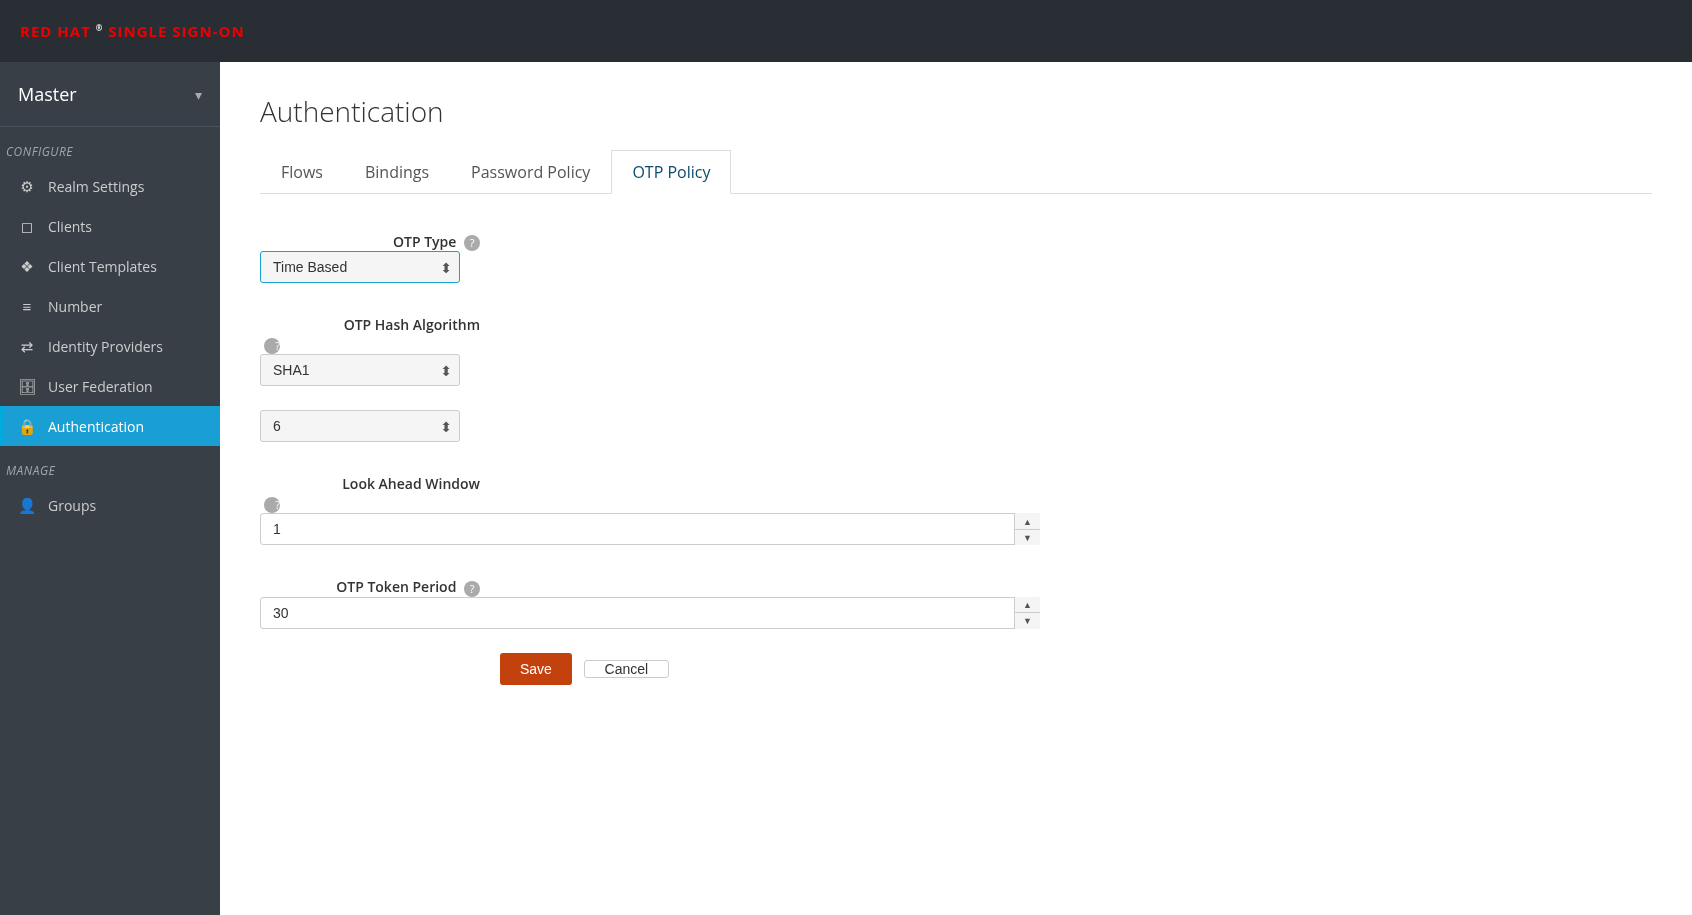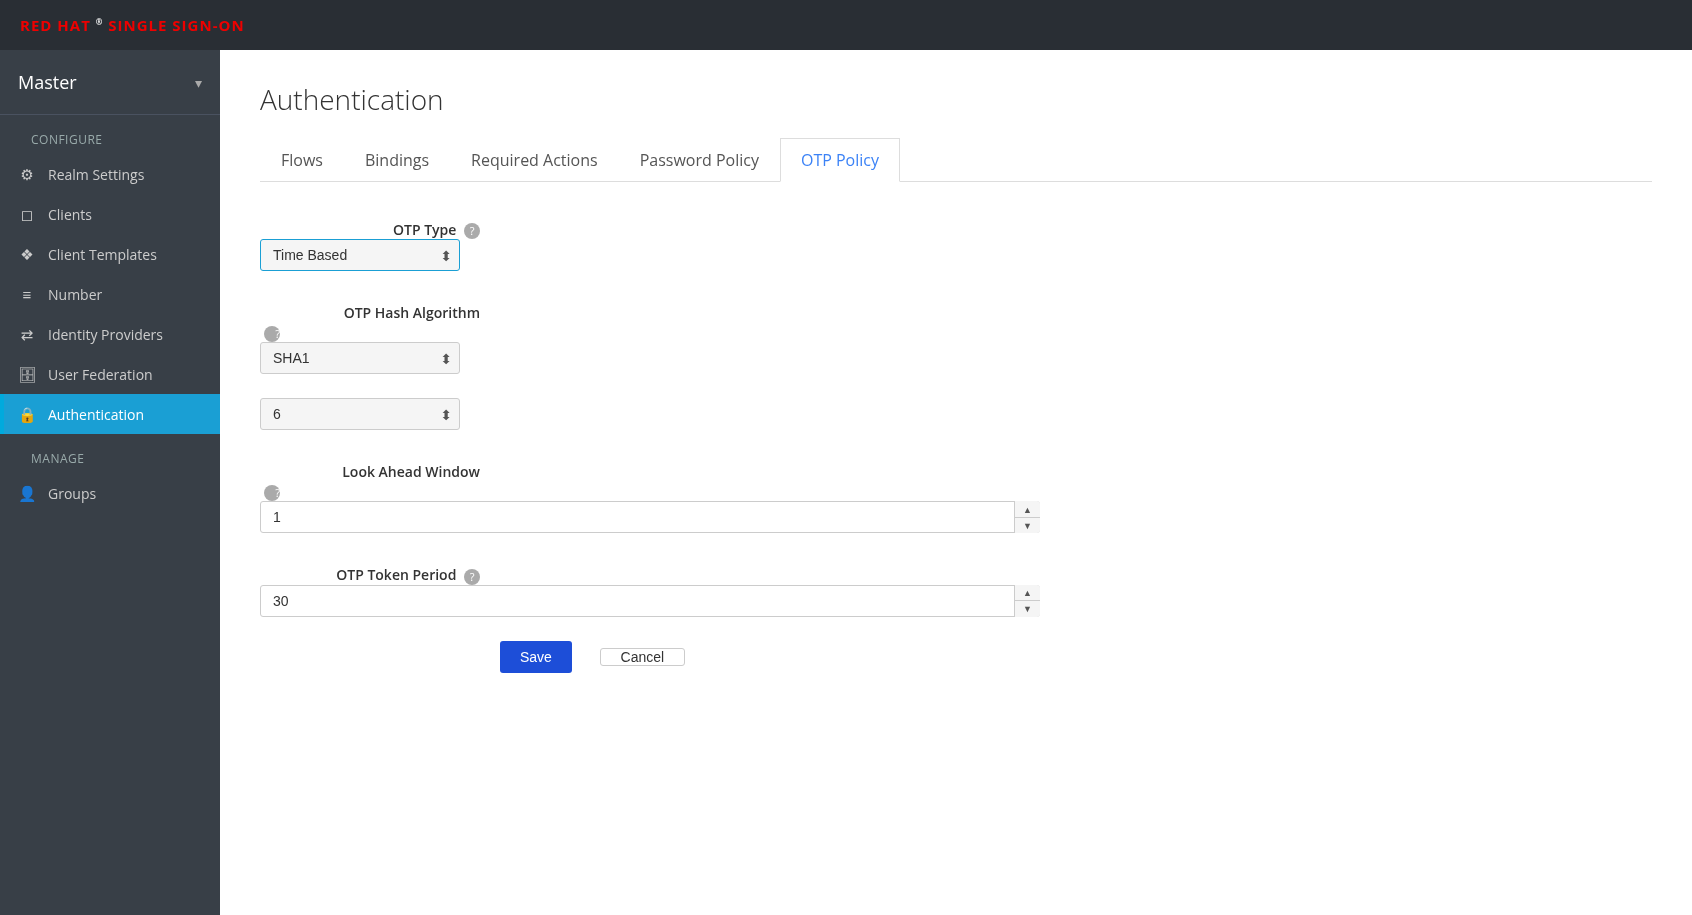--- a/index.html
+++ b/index.html
@@ -1,21 +1,21 @@
 <!DOCTYPE html>
 <html><head>
   <meta charset="utf-8">
   <style>
     * { box-sizing: border-box; margin: 0; padding: 0; }
     body { font-family: 'Open Sans', Arial, sans-serif; font-size: 14px; display: flex; flex-direction: column; height: 915px; overflow: hidden; background: #fff; }
 
     
     .topbar {
       background: #292e34;
-      height: 50px;
+      height: 62px;
       display: flex;
       align-items: center;
       padding: 0 20px;
       flex-shrink: 0;
     }
     .topbar-logo {
       color: #fff;
       font-size: 15px;
       font-weight: 700;
       letter-spacing: 1px;
@@ -55,25 +55,26 @@
       color: #fff;
       font-size: 18px;
       font-weight: 400;
     }
     .realm-selector-chevron {
       color: #aaa;
       font-size: 14px;
     }
 
     .sidebar-section-label {
-      padding: 16px 31px 6px;
+      padding: 16px 6px 6px;
       font-size: 12px;
       color: #9aa;
       text-transform: uppercase;
       letter-spacing: 0.5px;
+      font-style: italic;
     }
 
     .sidebar-item {
       display: flex;
       align-items: center;
       padding: 10px 18px;
       cursor: pointer;
       color: #ccc;
       gap: 12px;
       font-size: 14px;
@@ -116,21 +117,21 @@
       padding: 10px 20px;
       cursor: pointer;
       color: #555;
       font-size: 16px;
       border: 1px solid transparent;
       border-bottom: none;
       margin-bottom: -1px;
       background: transparent;
     }
     .tab.active {
-      color: #3b82f6;
+      color: #0c4a6e;
       border: 1px solid #ddd;
       border-bottom: 1px solid #fff;
       background: #fff;
       font-weight: 500;
     }
 
     
     .form-group {
       display: flex;
       align-items: flex-start;
@@ -235,28 +236,28 @@
       justify-content: center;
       cursor: pointer;
       color: #555;
       font-size: 9px;
       background: #f5f5f5;
     }
     .spin-up { border-bottom: 1px solid #ccc; }
 
     
     .btn-save {
-      background: #1d4ed8;
+      background: #c2410c;
       color: #fff;
       border: none;
       padding: 8px 20px;
       border-radius: 3px;
       font-size: 14px;
       cursor: pointer;
-      margin-right: 24px;
+      margin-right: 8px;
     }
     .btn-cancel {
       background: #fff;
       color: #333;
       border: 1px solid #ccc;
       padding: 0 20px;
       border-radius: 3px;
       font-size: 14px;
       cursor: pointer;
     }
@@ -323,21 +324,20 @@
       <span>Groups</span>
     </div>
   </div>
 
   <div class="content">
     <h1 class="page-title">Authentication</h1>
 
     <div class="tabs">
       <div class="tab">Flows</div>
       <div class="tab">Bindings</div>
-      <div class="tab">Required Actions</div>
       <div class="tab">Password Policy</div>
       <div class="tab active">OTP Policy</div>
     </div>
 
     <div class="form">
 
       <div class="form-group">
         <div class="form-label-col">
           <span class="form-label">OTP Type</span>
           <span class="form-help-icon">?</span>

